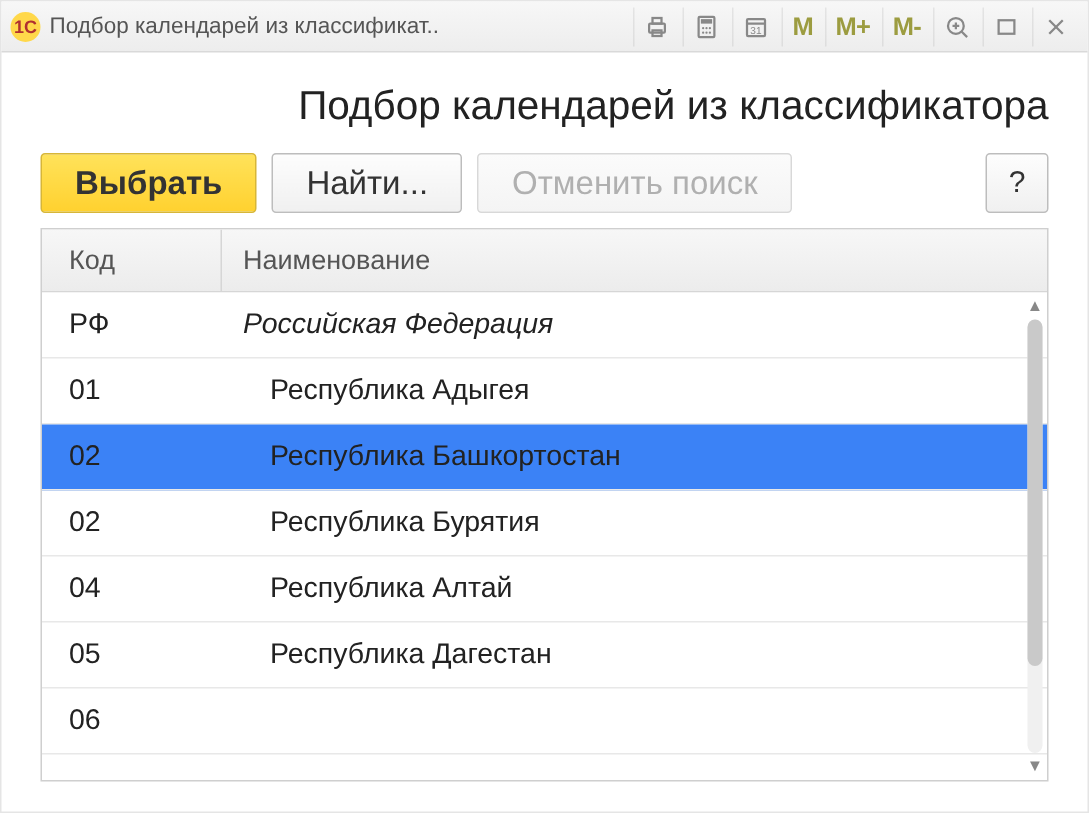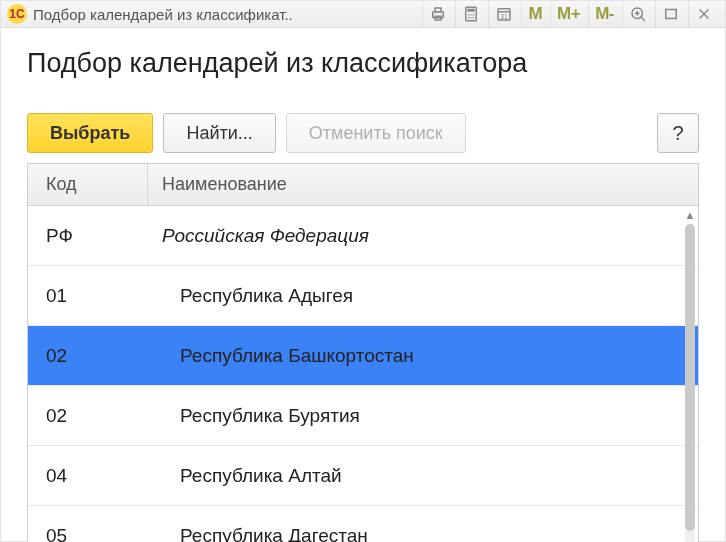--- a/index.html
+++ b/index.html
@@ -61,32 +61,33 @@
   .tb-mem { color: #9c9c40; font-weight: 600; font-size: 17px; letter-spacing: -0.5px;}
   .content {
     padding: 14px 26px 20px 26px;
     flex: 1 1 auto;
     display: flex;
     flex-direction: column;
   }
   .page-title {
     font-size: 27px;
     color: #222;
-    margin: 6px 0 34px 0;
+    margin: 6px 0 16px 0;
+    text-align: right;
   }
   .toolbar {
     display: flex;
     align-items: center;
     gap: 10px;
     margin-bottom: 10px;
   }
   .btn {
     height: 40px;
     padding: 0 22px;
-    font-size: 18px;
+    font-size: 22px;
     border: 1px solid #bdbdbd;
     background: linear-gradient(to bottom, #fdfdfd, #f0f0f0);
     display: inline-flex;
     align-items: center;
     justify-content: center;
     color: #333;
     border-radius: 3px;
     cursor: default;
   }
   .btn.primary {
@@ -129,21 +130,21 @@
   .grid-header .col-code { border-right: 1px solid #d6d6d6; height: 100%; display: flex; align-items: center;}
   .grid-body {
     flex: 1 1 auto;
     overflow-y: hidden;
     position: relative;
     background: #fff;
   }
   .row {
     display: flex;
     align-items: center;
-    height: 60px;
+    height: 44px;
     border-bottom: 1px solid #e8e8e8;
     font-size: 19px;
     color: #222;
   }
   .row.selected {
     background: #3b82f6;
   }
   .row .col-code { width: 120px; padding-left: 18px; }
   .row .col-name { flex: 1; padding-left: 32px; }
   .row:first-child .col-name { padding-left: 14px; font-style: italic; }

